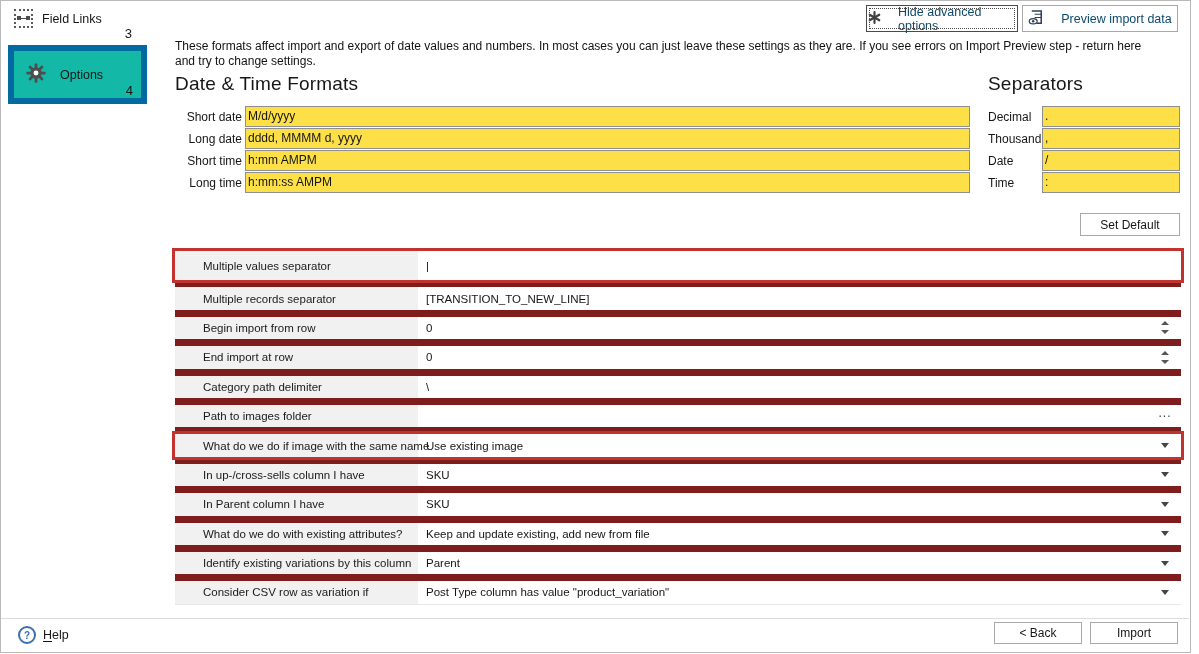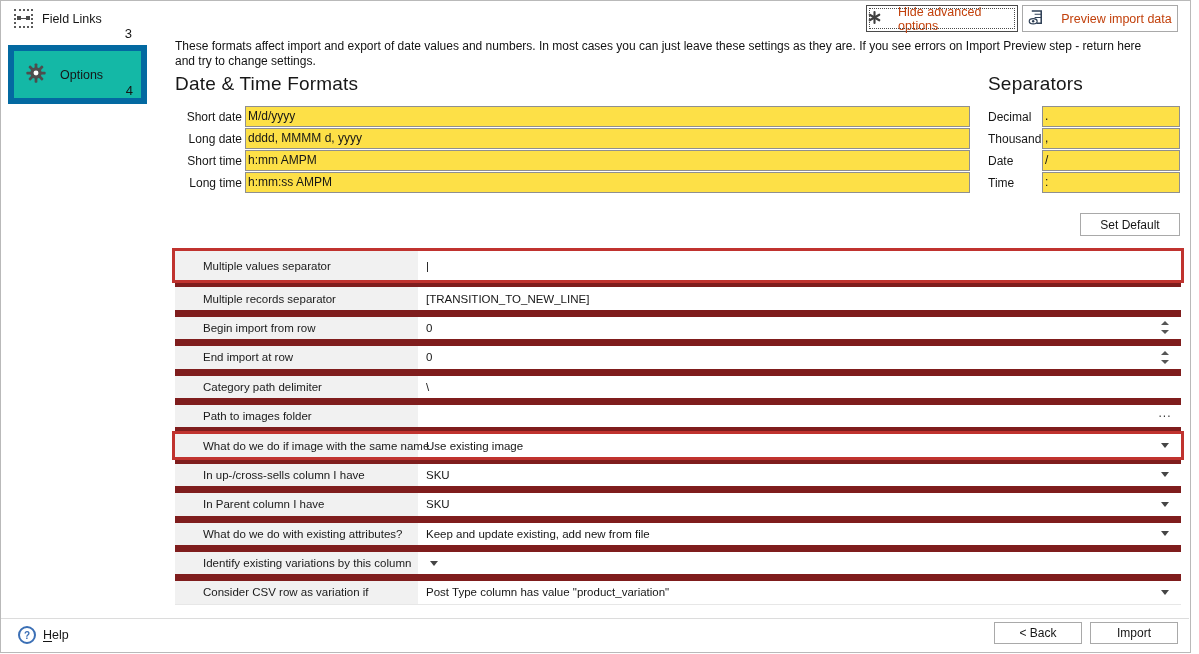--- a/index.html
+++ b/index.html
@@ -14,21 +14,21 @@
   .fl-icon::before{left:1px;}
   .fl-icon::after{right:1px;}
   .fl-bar{position:absolute;top:7px;left:4px;right:4px;height:1px;background:#4d4d4d;}
   .badge-3{position:absolute;left:112px;top:26px;width:20px;text-align:right;font-size:13px;}
   .options-box{position:absolute;left:8px;top:45px;width:127px;height:47px;border:6px solid #0369a1;background:#14b8a6;display:flex;align-items:center;}
   .gear{margin-left:11px;flex:none;}
   .options-label{margin-left:13px;font-size:12.5px;}
   .badge-4{position:absolute;right:8px;bottom:0px;font-size:13px;}
 
   
-  .tb-btn{position:absolute;display:flex;align-items:center;justify-content:center;gap:16px;background:#fff;font-size:12.5px;color:#c2410c;box-sizing:border-box;cursor:default;}
+  .tb-btn{position:absolute;display:flex;align-items:center;justify-content:center;gap:16px;background:#fff;font-size:12.5px;color:#0c4a6e;box-sizing:border-box;cursor:default;}
   .hide-btn{left:866px;top:5px;width:152px;height:27px;border:1px solid #4a4a4a;outline:1px dotted #4a4a4a;outline-offset:-4px;}
   .preview-btn{left:1022px;top:5px;width:156px;height:27px;border:1px solid #a9a9a9;}
 
   
   .intro{position:absolute;left:175px;top:39px;width:978px;font-size:12px;line-height:15px;color:#121212;}
   .sec-title{position:absolute;font-size:19px;color:#171717;letter-spacing:.2px;}
   .t-dt{left:175px;top:73px;}
   .t-sep{left:988px;top:73px;}
 
   
@@ -239,20 +239,21 @@
       </div>
       <div class="opt-row">
         <div class="opt-label">What do we do with existing attributes?</div>
         <div class="opt-value">Keep and update existing, add new from file</div>
         <div class="opt-control">
           <div class="tri-dd"></div>
         </div>
       </div>
       <div class="opt-row">
         <div class="opt-label">Identify existing variations by this column</div>
+        <div class="opt-value">Parent</div>
         <div class="opt-control">
           <div class="tri-dd"></div>
         </div>
       </div>
       <div class="opt-row">
         <div class="opt-label">Consider CSV row as variation if</div>
         <div class="opt-value">Post Type column has value "product_variation"</div>
         <div class="opt-control">
           <div class="tri-dd"></div>
         </div>

